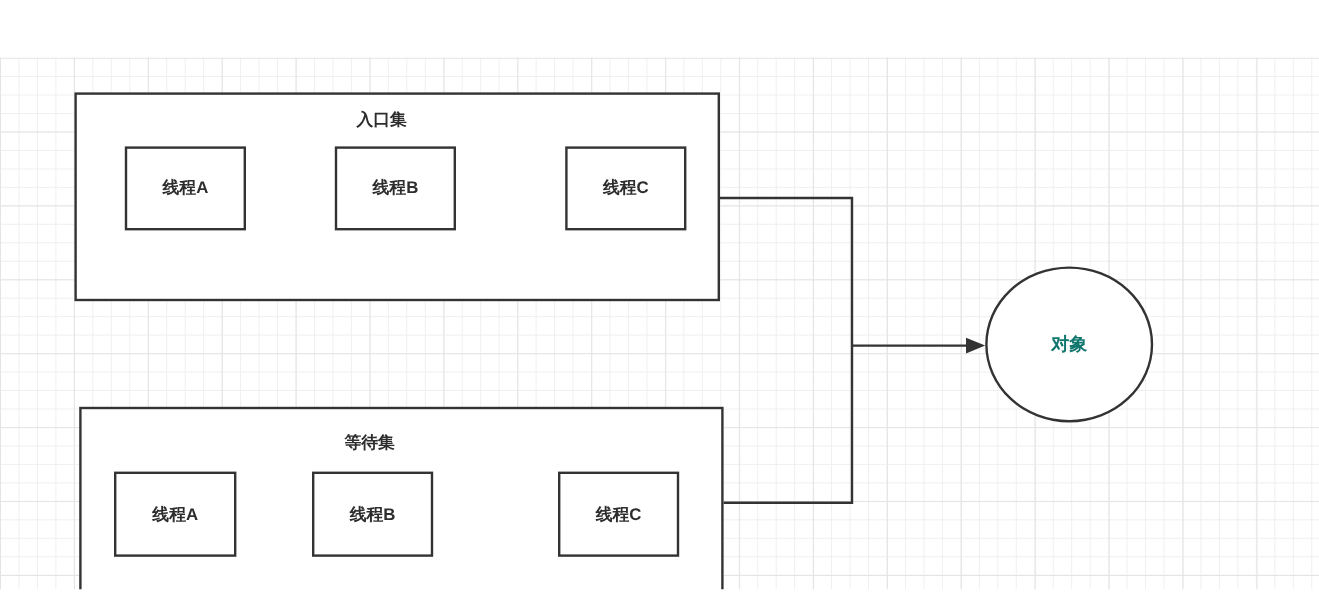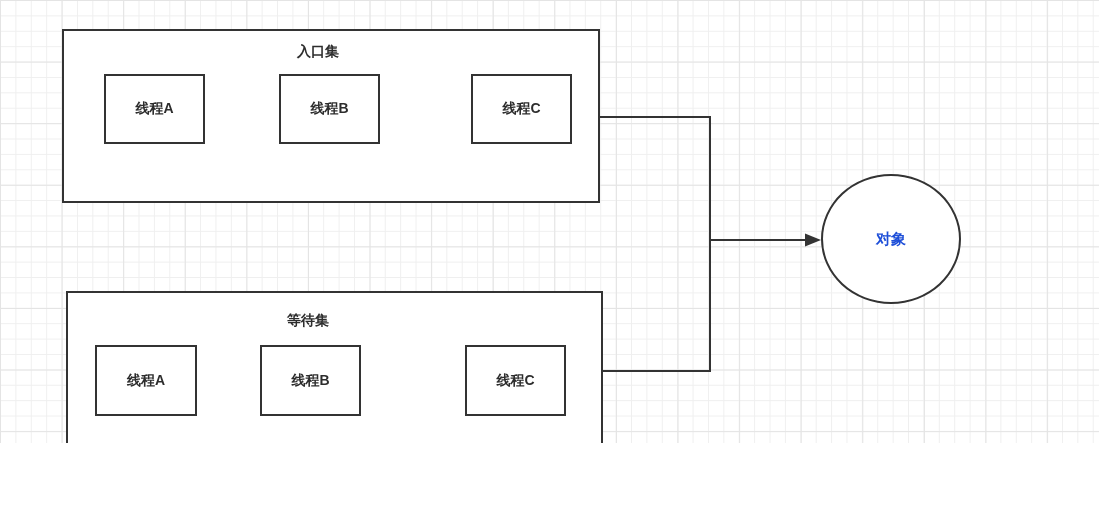--- a/index.html
+++ b/index.html
@@ -12,20 +12,21 @@
     width: 1099px;
     height: 443px;
     overflow: hidden;
     background-color: #ffffff;
     background-image:
       linear-gradient(to right, #e4e4e4 1px, transparent 1px),
       linear-gradient(to bottom, #e4e4e4 1px, transparent 1px),
       linear-gradient(to right, #efefef 1px, transparent 1px),
       linear-gradient(to bottom, #efefef 1px, transparent 1px);
     background-size: 61.6px 61.6px, 61.6px 61.6px, 15.4px 15.4px, 15.4px 15.4px;
+    margin-top: 48px;
   }
   .connectors {
     position: absolute;
     left: 0; top: 0;
     width: 1099px; height: 506px;
     pointer-events: none;
     z-index: 3;
   }
   .group-box {
     position: absolute;
@@ -71,21 +72,21 @@
     width: 140px; height: 130px;
     box-sizing: border-box;
     background: #ffffff;
     border: 2px solid #333333;
     border-radius: 50%;
     display: flex;
     align-items: center;
     justify-content: center;
     font-size: 15px;
     font-weight: 600;
-    color: #1d4ed8;
+    color: #0f766e;
     z-index: 2;
   }
   .watermark {
     position: absolute;
     right: 14px;
     bottom: 16px;
     font-size: 18px;
     color: #c9c9c9;
     letter-spacing: 1px;
     z-index: 4;

